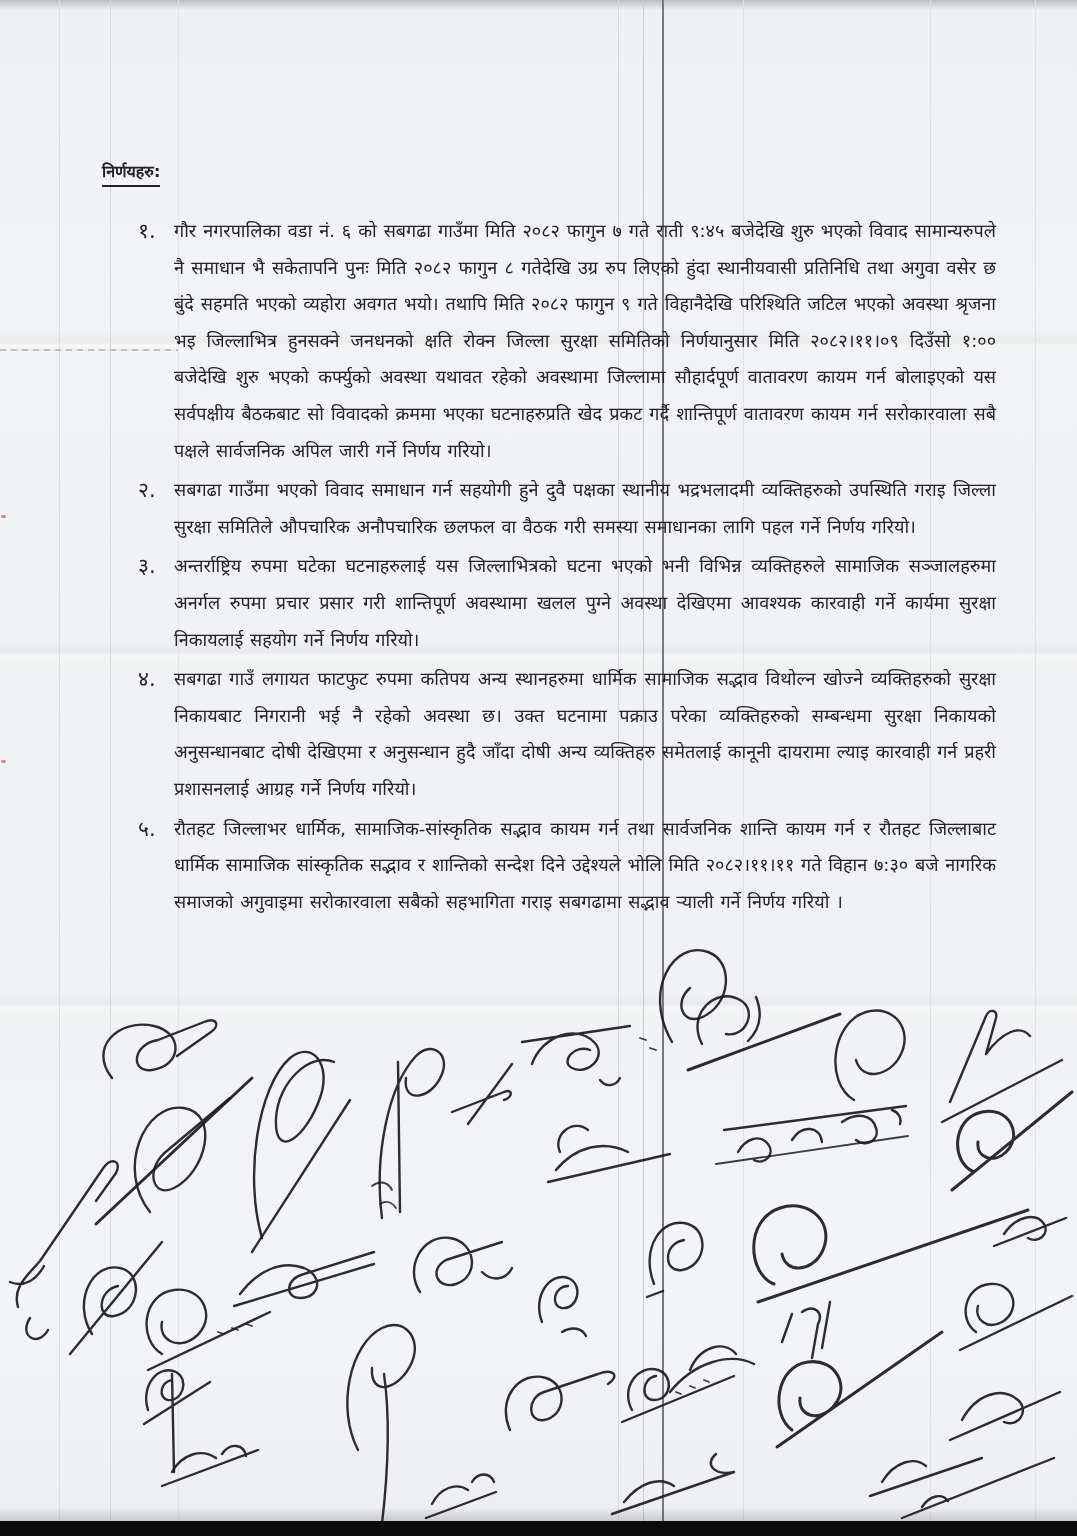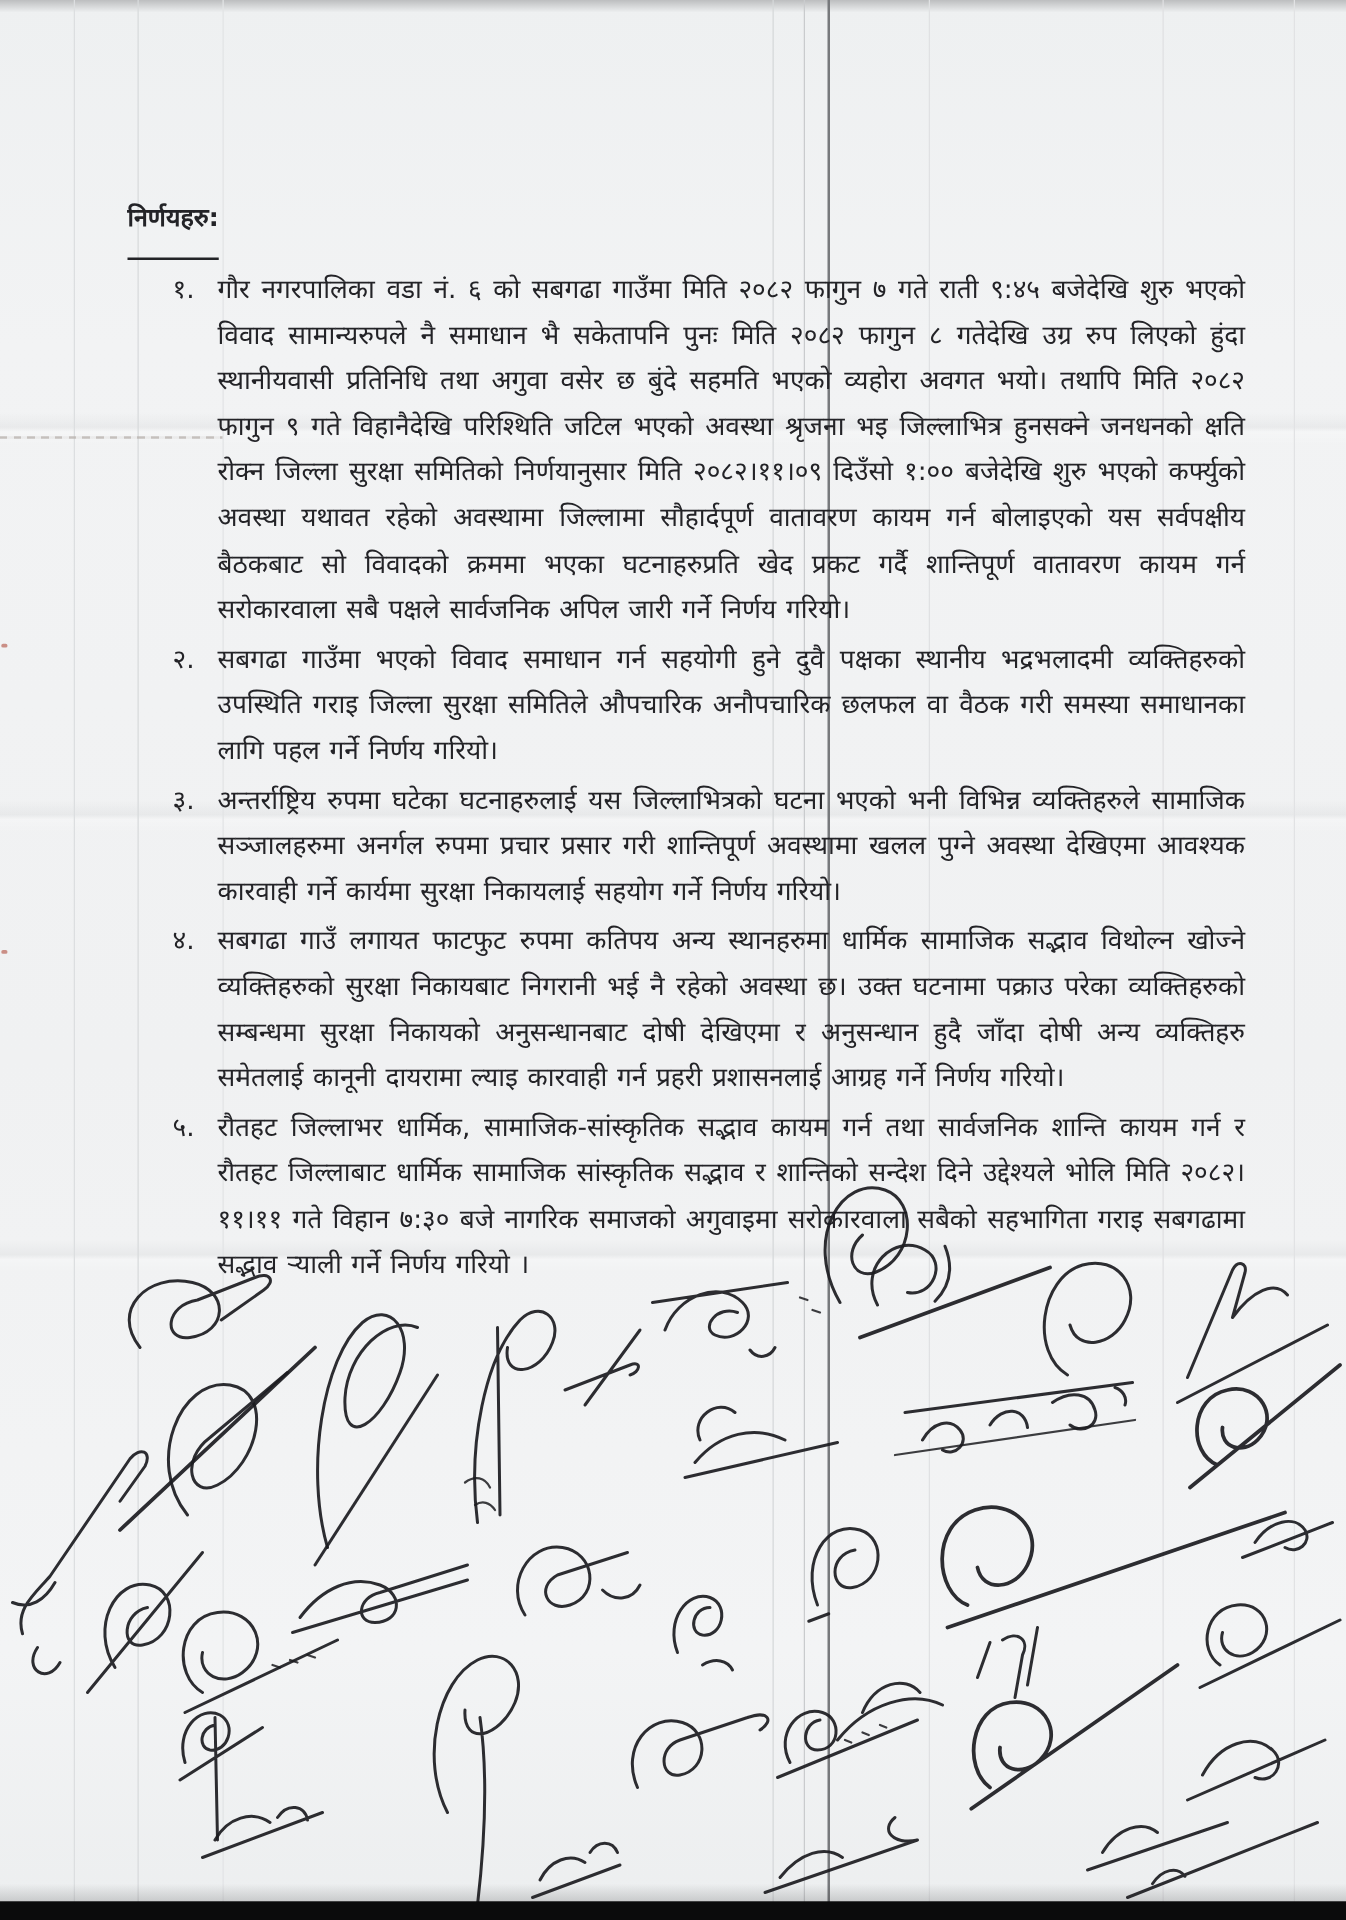--- a/index.html
+++ b/index.html
@@ -16,28 +16,28 @@
     background:linear-gradient(180deg,rgba(60,60,62,.28),rgba(60,60,62,0));}
   .crease{position:absolute;left:0;width:100%;height:26px;pointer-events:none;
     background:linear-gradient(180deg,rgba(0,0,0,0) 0%,rgba(90,95,100,.06) 45%,rgba(255,255,255,.25) 60%,rgba(0,0,0,0) 100%);}
   .vline{position:absolute;top:0;height:1536px;width:1px;pointer-events:none;}
   .hline-artifact{position:absolute;left:0;top:349px;width:178px;height:2px;
     background:repeating-linear-gradient(90deg,#b9b3af 0 6px,rgba(185,179,175,.2) 6px 11px);opacity:.8;}
   .speck{position:absolute;width:5px;height:3px;border-radius:2px;background:#c0766a;opacity:.8;}
 
   .heading{
     position:absolute;left:102px;top:160px;
-    font-size:20px;font-weight:bold;
-    border-bottom:2px solid #232327;padding-bottom:19px;
+    font-size:16px;font-weight:bold;
+    border-bottom:2px solid #232327;padding-bottom:3px;
   }
   .decisions{position:absolute;left:138px;top:213px;width:858px;}
   .decision{display:flex;align-items:flex-start;margin-bottom:3px;}
   .decision-number{flex:0 0 36px;font-size:21px;line-height:36.6px;text-align:left;}
   .decision-text{
-    flex:1;font-size:21px;line-height:36.6px;
+    flex:1;font-size:18px;line-height:36.6px;
     text-align:justify;text-justify:inter-word;
     word-spacing:1px;
   }
   .sig-field{position:absolute;left:0;top:930px;width:1077px;height:606px;}
   .sig-field path{fill:none;stroke:#1b1b1f;stroke-width:2.4;stroke-linecap:round;stroke-linejoin:round;opacity:.92;}
   .sig-field path.bold{stroke-width:3;}
   .sig-field path.thin{stroke-width:1.8;opacity:.85;}
   .bottom-strip{position:absolute;left:0;bottom:0;width:100%;height:15px;background:#0b0b0c;}
   .bottom-fade{position:absolute;left:0;bottom:15px;width:100%;height:14px;
     background:linear-gradient(0deg,rgba(40,40,42,.18),rgba(40,40,42,0));}

